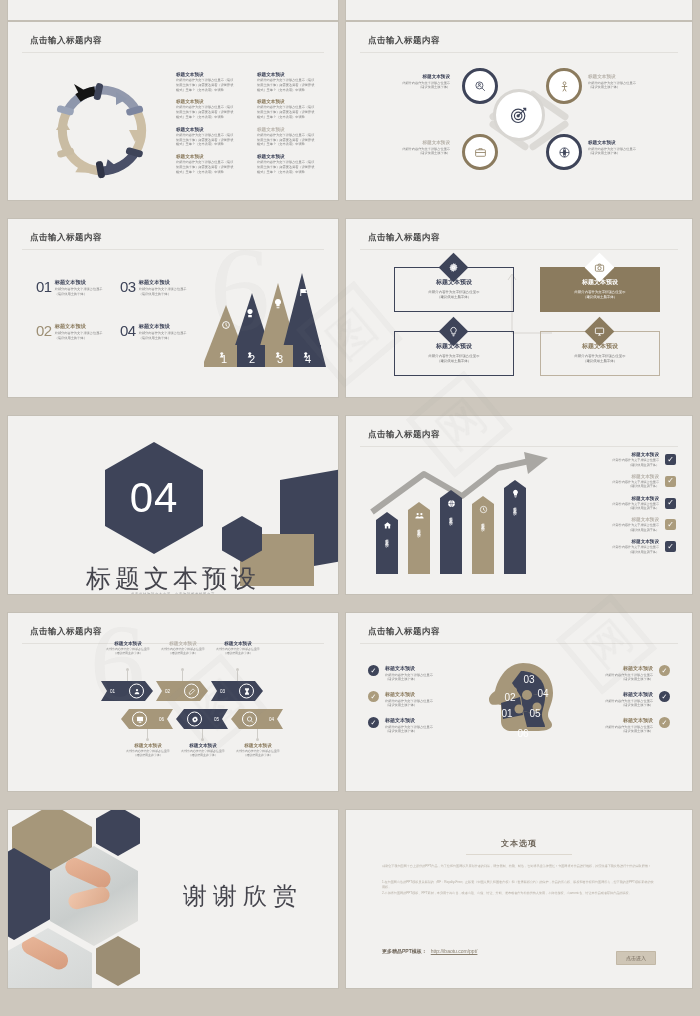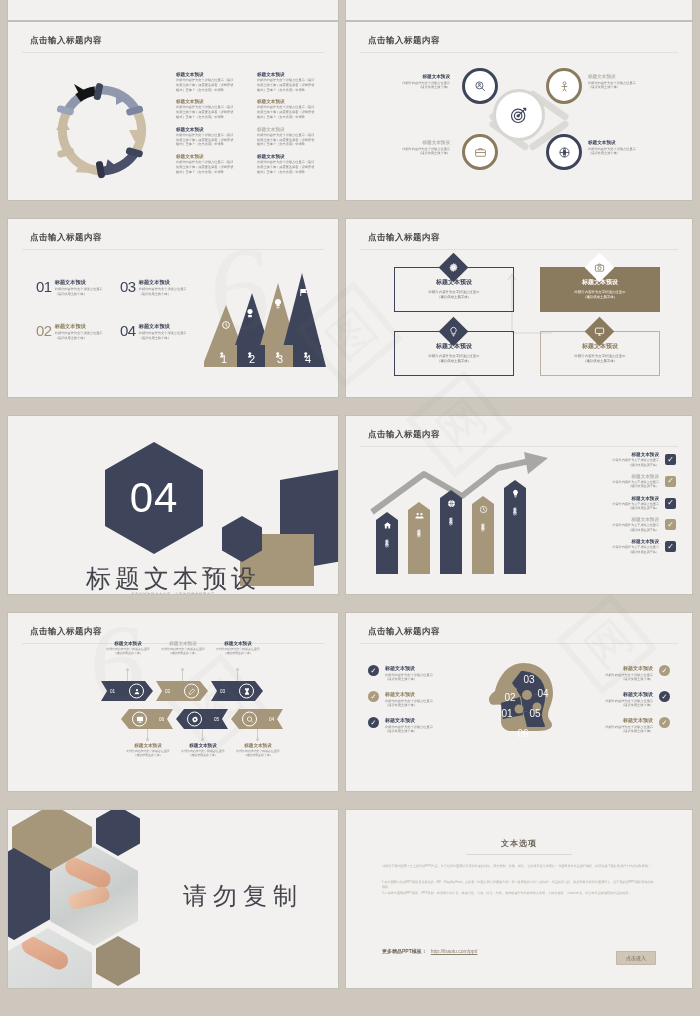--- a/index.html
+++ b/index.html
@@ -737,21 +737,21 @@
              background:linear-gradient(135deg,#f0c7ad,#dba88a);transform:rotate(-14deg);"></div>
       </div>
       <div style="position:absolute;left:-4px;top:118px;width:88px;height:100px;overflow:hidden;
            clip-path:polygon(50% 0,100% 25%,100% 75%,50% 100%,0 75%,0 25%);
            background:linear-gradient(150deg,#e3e5e4,#cfd2d1);">
         <div style="position:absolute;left:16px;top:16px;width:50px;height:18px;border-radius:9px;
              background:linear-gradient(135deg,#e9b79a,#d59b7d);transform:rotate(28deg);"></div>
       </div>
     </div>
     <div style="position:absolute;left:150px;right:10px;top:70px;text-align:center;">
-      <span class="thxtitle">请勿复制</span>
+      <span class="thxtitle">谢谢欣赏</span>
     </div>
   </div>
 
   <div class="slide" style="left:346px;top:810px;width:346px;height:178px;">
     <div style="position:absolute;left:0;right:0;top:28px;text-align:center;">
       <div class="cpt">文本选项</div>
     </div>
     <div class="cpline" style="position:absolute;left:120px;width:106px;top:44px;"></div>
 
     <div style="position:absolute;left:36px;right:36px;top:54px;">

